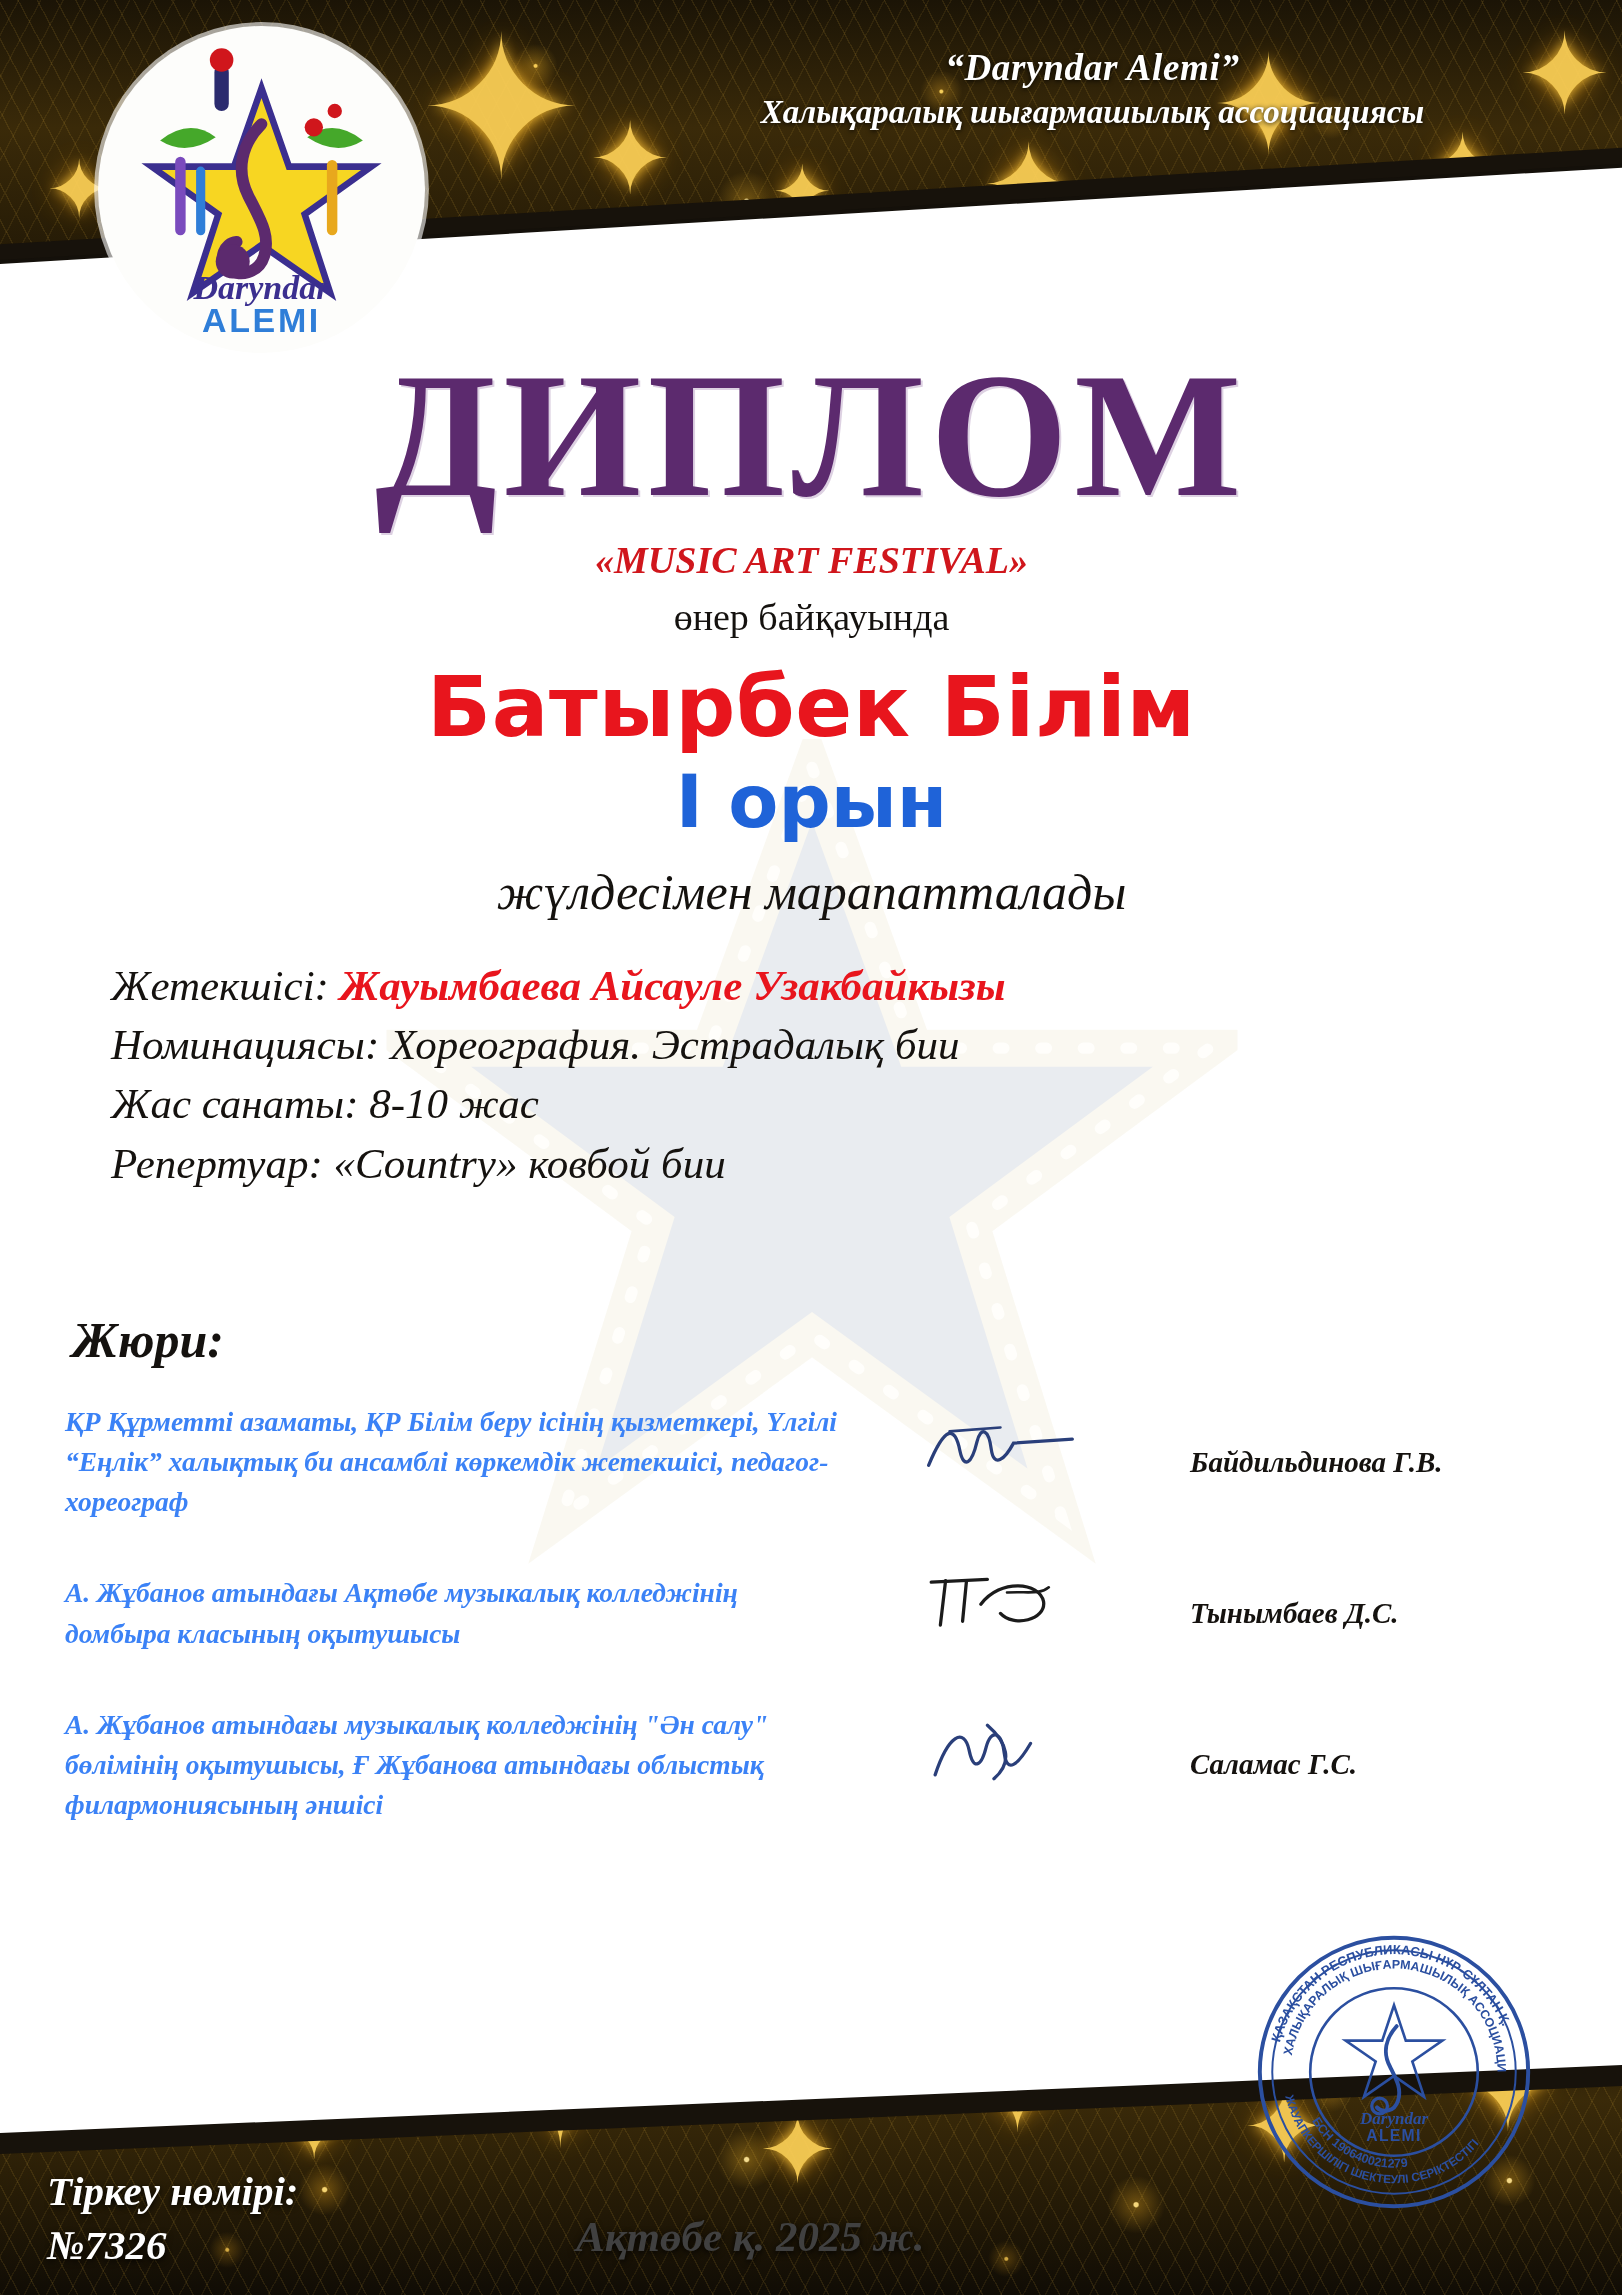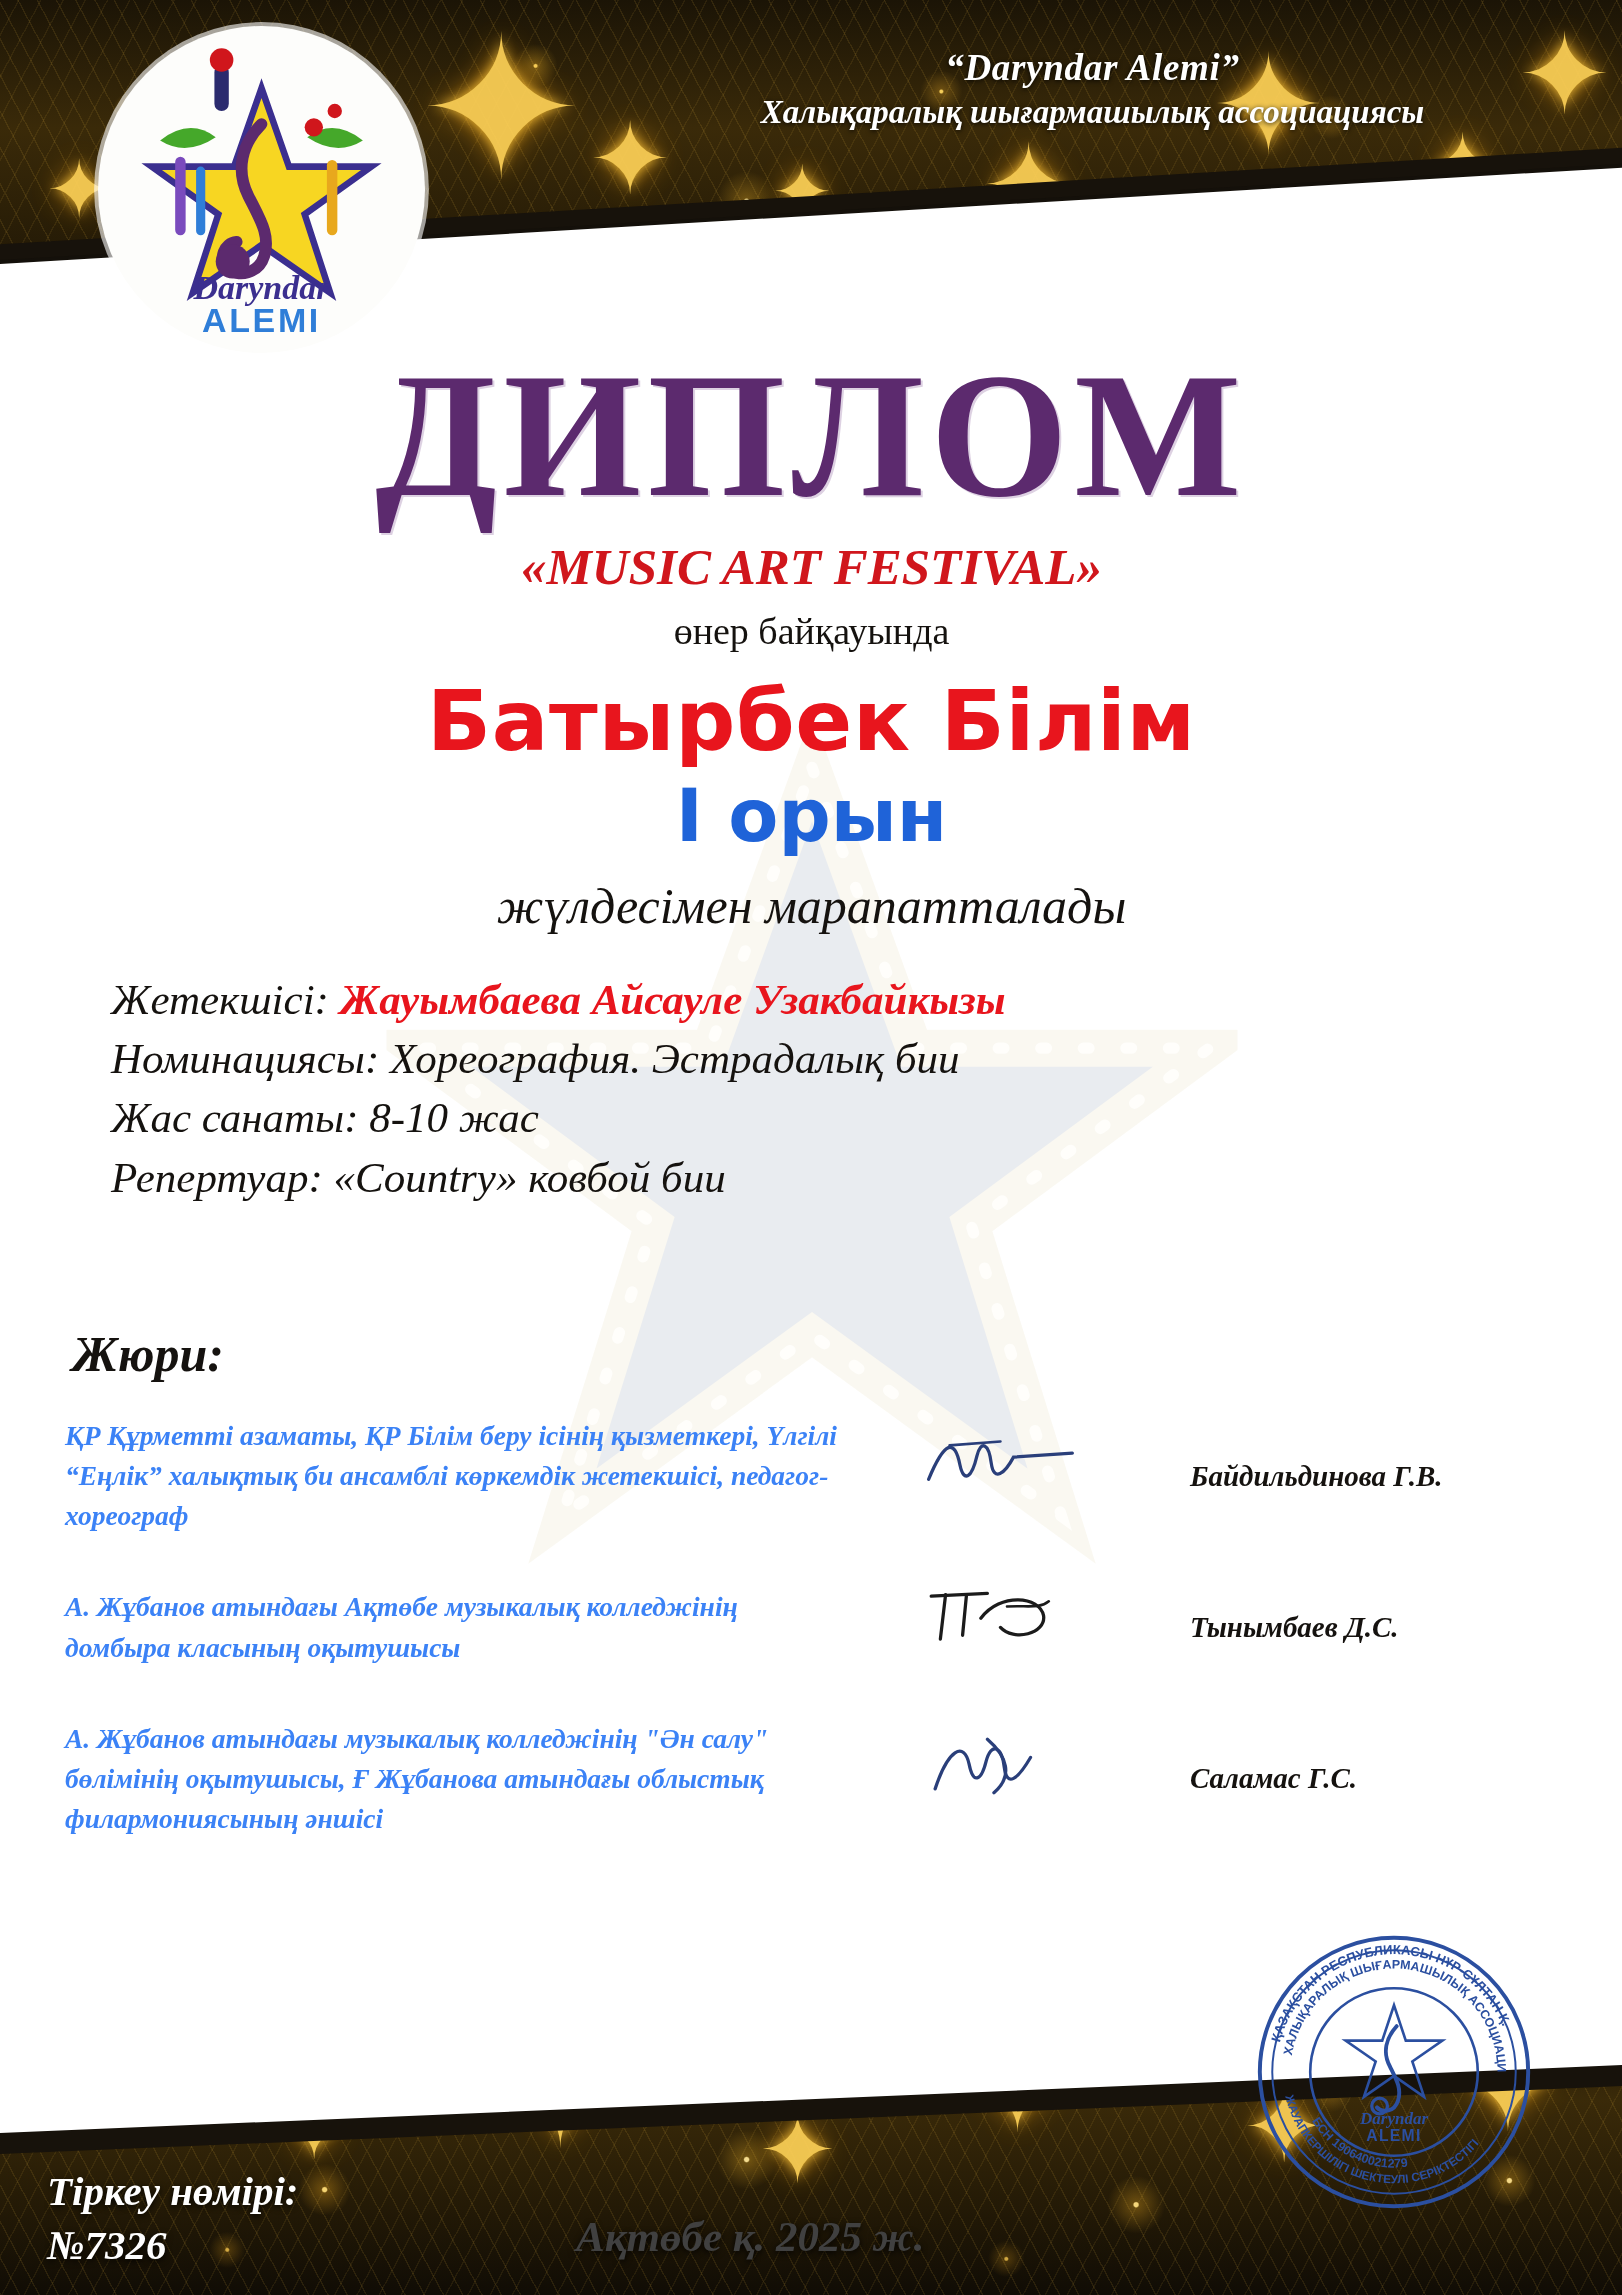--- a/index.html
+++ b/index.html
@@ -160,21 +160,21 @@
   }
   .subtitle1 {
     text-align: center;
     font-size: 39px;
     color: #15120f;
     margin-top: 27.5px;
     font-family: "Liberation Serif", serif;
   }
   .fest {
     text-align: center;
-    font-size: 51px;
+    font-size: 38px;
     font-weight: 700;
     font-style: italic;
     color: #d0161c;
     margin-top: 14.4px;
     font-family: "Liberation Serif", serif;
   }
   .subtitle2 {
     text-align: center;
     font-size: 38px;
     color: #15120f;

